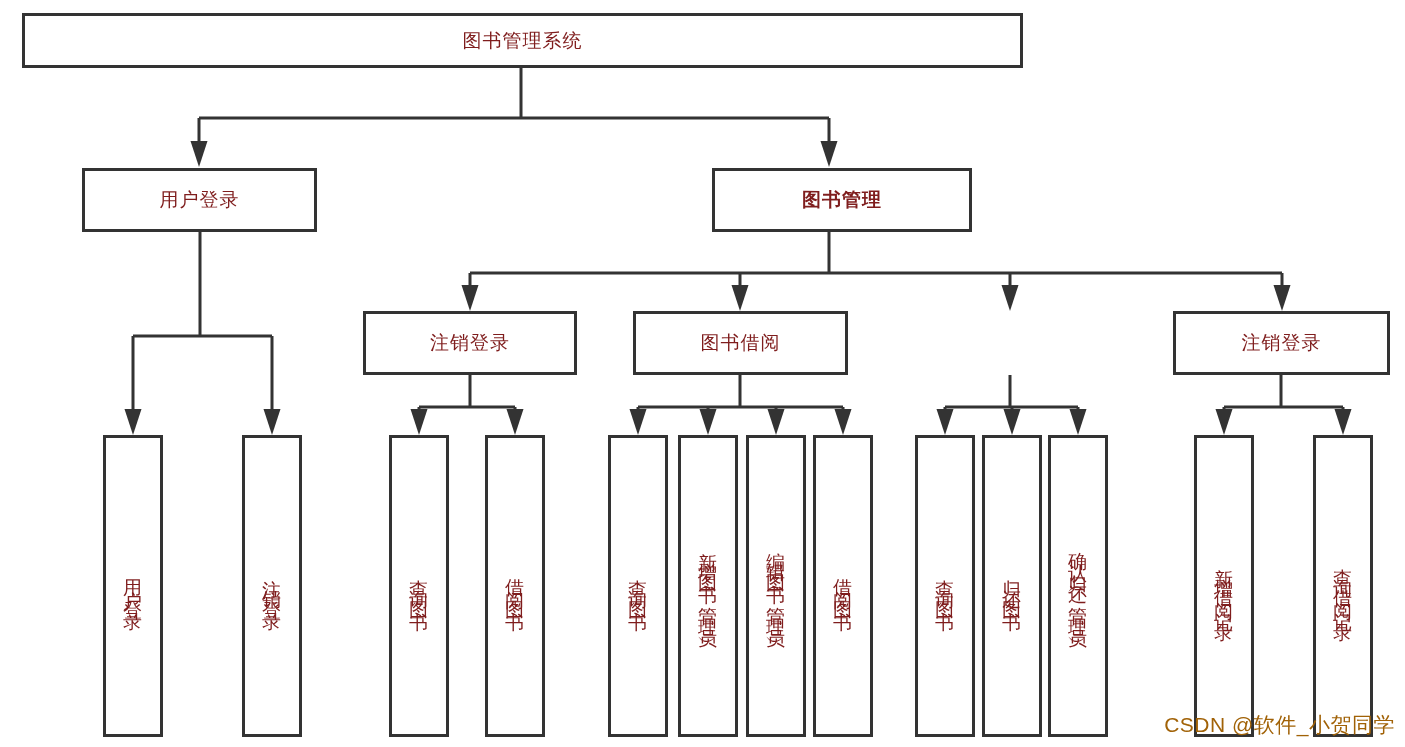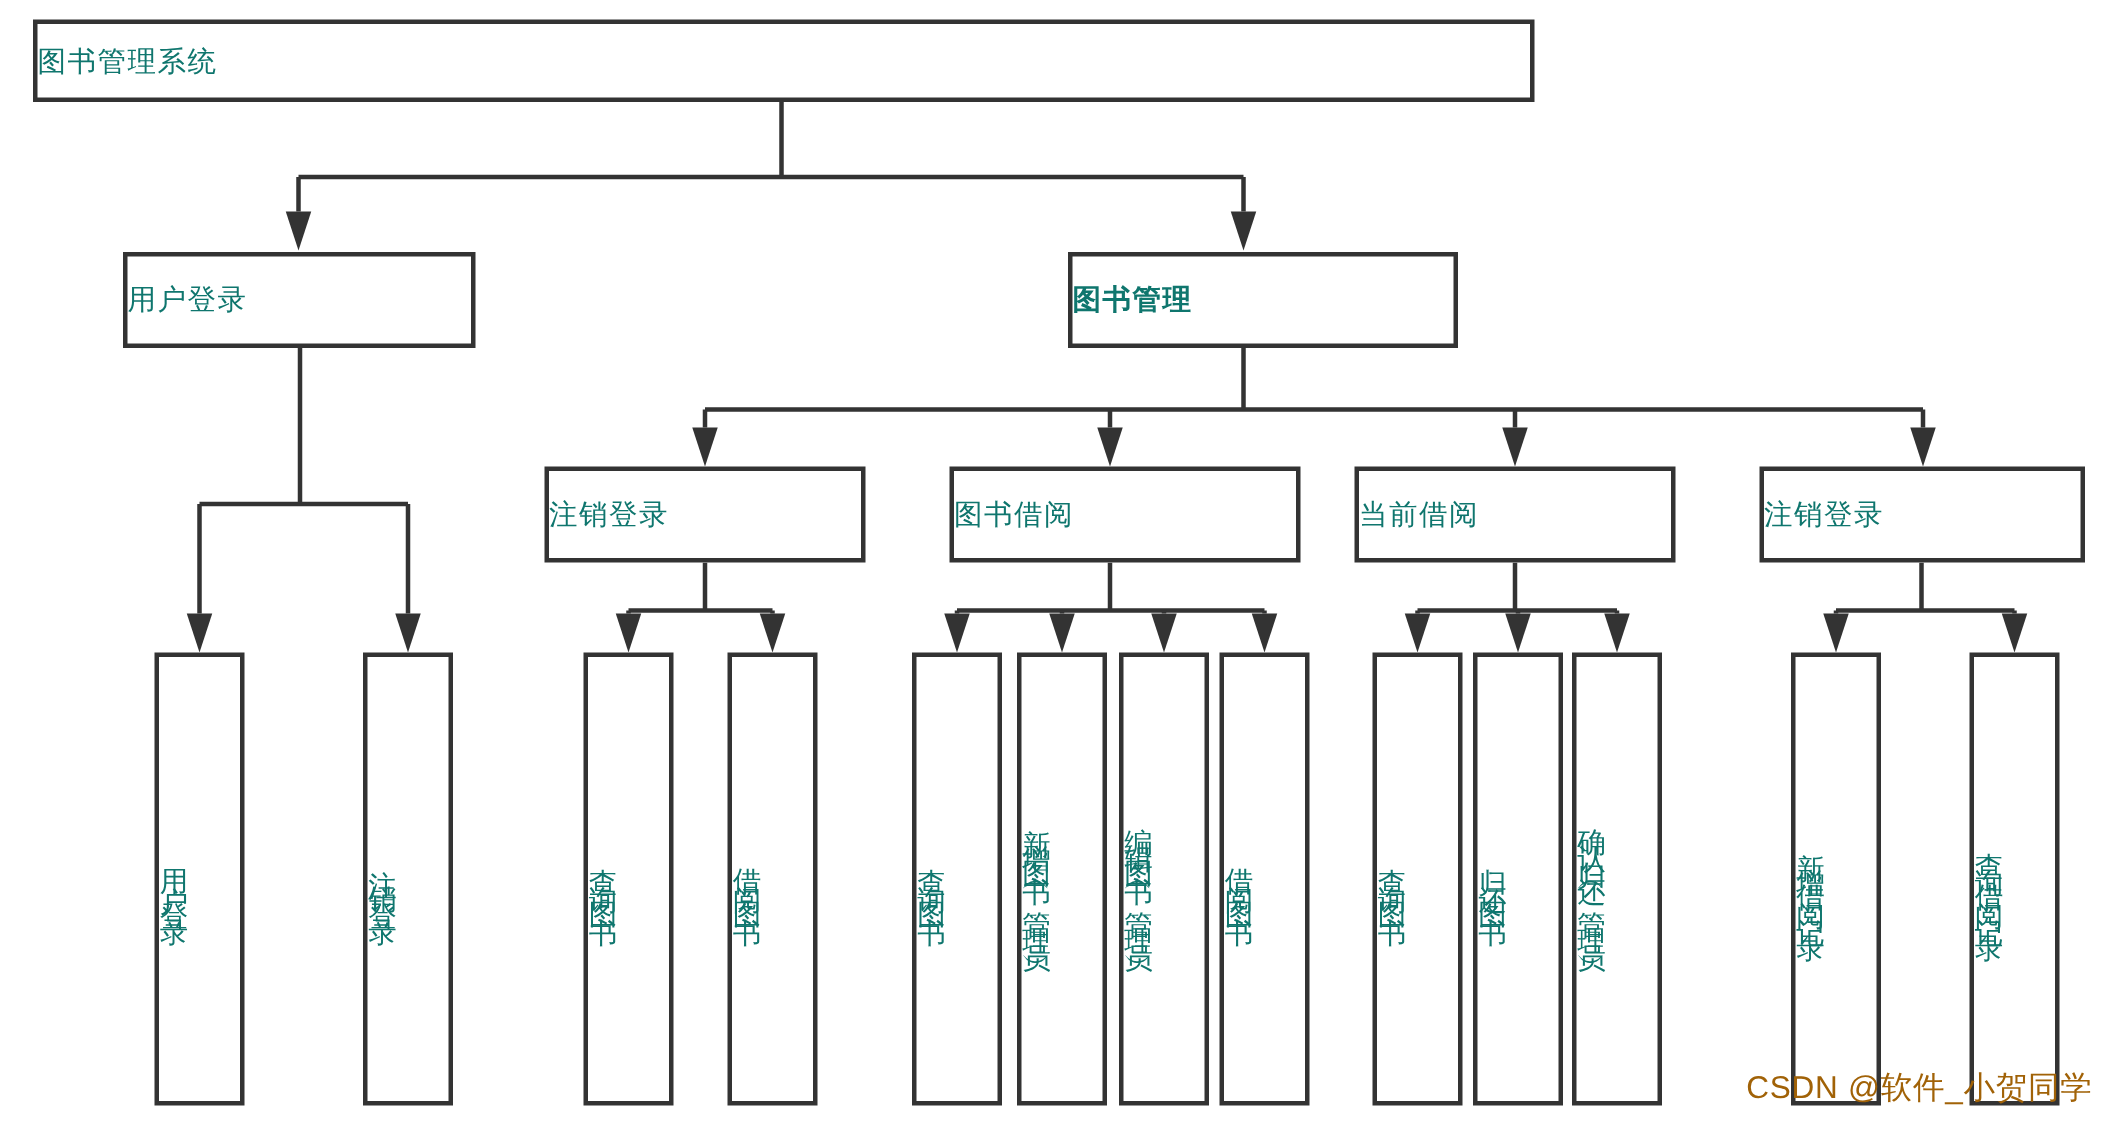--- a/index.html
+++ b/index.html
@@ -21,22 +21,22 @@
     width: 1405px;
     height: 747px;
   }
   .hbox, .vbox {
     position: absolute;
     box-sizing: border-box;
     border: 3px solid #333333;
     background: #ffffff;
     display: flex;
     align-items: center;
-    justify-content: flex-start;
-    color: #0f766e;
+    justify-content: center;
+    color: #7f1d1d;
   }
   .hbox {
     font-size: 19px;
     letter-spacing: 1px;
     white-space: nowrap;
   }
   .vbox {
     top: 435px;
     width: 60px;
     height: 302px;
@@ -130,25 +130,22 @@
   <div class="hbox" style="left:82px; top:168px; width:235px; height:64px;">
     <span>用户登录</span>
   </div>
   <div class="hbox" style="left:712px; top:168px; width:260px; height:64px;font-weight:bold;">
     <span>图书管理</span>
   </div>
 
   <div class="hbox" style="left:363px; top:311px; width:214px; height:64px;">
     <span>注销登录</span>
   </div>
-  <div class="hbox" style="left:633px; top:311px; width:234px; height:64px;">
+  <div class="hbox" style="left:633px; top:311px; width:215px; height:64px;">
     <span>图书借阅</span>
-  </div>
-  <div class="hbox" style="left:903px; top:311px; width:214px; height:64px;">
-    <span>当前借阅</span>
   </div>
   <div class="hbox" style="left:1173px; top:311px; width:217px; height:64px;">
     <span>注销登录</span>
   </div>
 
   <div class="vbox" style="left:103px;">
     <span class="vtext">用户登录</span>
   </div>
   <div class="vbox" style="left:242px;">
     <span class="vtext">注销登录</span>

